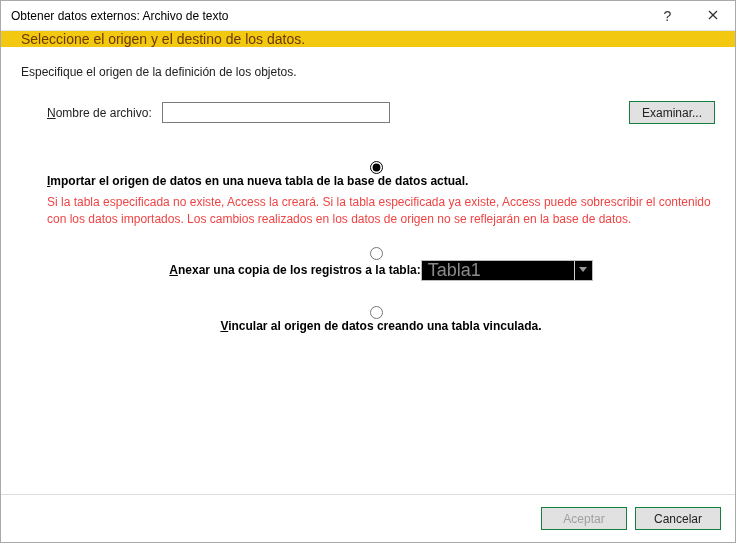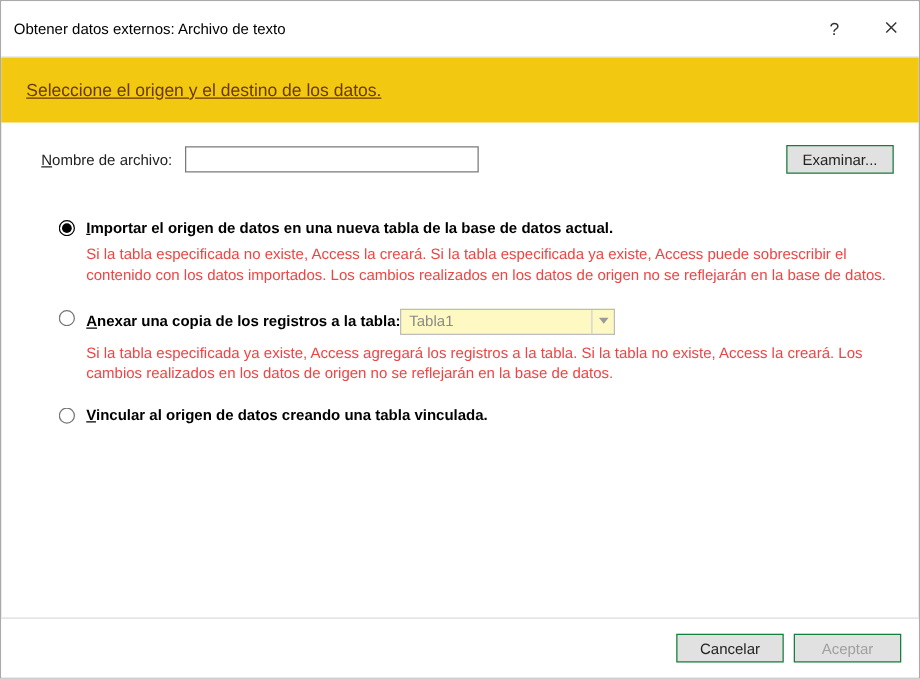--- a/index.html
+++ b/index.html
@@ -12,21 +12,21 @@
   }
   .window {
     width: 736px;
     height: 543px;
     border: 1px solid #aaa;
     background: #fff;
     display: flex;
     flex-direction: column;
   }
   .titlebar {
-    height: 45px;
+    height: 30px;
     background: #fff;
     display: flex;
     align-items: center;
     padding: 0 0 0 10px;
     border-bottom: 1px solid #e5e5e5;
   }
   .titlebar .title {
     flex: 1;
     font-size: 12px;
     color: #000;
@@ -35,40 +35,39 @@
     width: 45px;
     height: 30px;
     display: flex;
     align-items: center;
     justify-content: center;
     font-size: 14px;
     color: #333;
   }
   .banner {
     background: #f2c811;
-    padding: 18px 20px;
+    padding: 0 20px;
     color: #6a3900;
     font-size: 14px;
-    text-decoration: underline;
   }
   .content {
     flex: 1;
     padding: 18px 20px 10px 20px;
     overflow: auto;
   }
   .section-text {
     font-size: 12px;
     color: #222;
     margin-bottom: 22px;
   }
   .file-row {
     display: flex;
     align-items: center;
     gap: 10px;
-    margin-left: 12px;
+    margin-left: 26px;
     margin-bottom: 36px;
   }
   .file-row label {
     font-size: 12px;
     color: #222;
   }
   .file-row label .ul { text-decoration: underline; }
   .file-input {
     flex: 1;
     height: 21px;
@@ -89,22 +88,23 @@
     color: #222;
     cursor: pointer;
   }
   .btn:disabled {
     color: #a0a0a0;
     cursor: default;
   }
   .option-group { margin-left: 26px; }
   .option {
     display: flex;
-    align-items: flex-start;
+    align-items: center;
     margin-bottom: 18px;
+    flex-direction: column;
   }
   .radio-col {
     width: 22px;
     display: flex;
     justify-content: flex-start;
     padding-top: 1px;
   }
   .radio-col input[type=radio] {
     margin: 0;
     width: 13px;
@@ -126,25 +126,25 @@
   .append-row {
     display: flex;
     align-items: center;
     margin-bottom: 6px;
   }
   .combo {
     position: relative;
     width: 172px;
     height: 21px;
     border: 1px solid #bcbcbc;
-    background: #fef9c3;
+    background: #000000;
     display: flex;
     align-items: center;
     color: #8a8a8a;
-    font-size: 12px;
+    font-size: 18px;
   }
   .combo .combo-text {
     flex: 1;
     padding: 0 6px;
     overflow: hidden;
     white-space: nowrap;
   }
   .combo .combo-btn {
     width: 18px;
     height: 100%;
@@ -185,20 +185,21 @@
       </span>
     </div>
   </div>
 
   <div class="banner">
     <span>Seleccione el origen y el destino de los datos.</span>
   </div>
 
   <div class="content">
 
+    <div class="section-text">Especifique el origen de la definición de los objetos.</div>
 
     <div class="file-row">
       <label><span class="ul">N</span><span>ombre de archivo:</span></label>
       <input class="file-input" type="text" value="" style="">
       <div style="flex:1"></div>
       <button class="btn">Examinar...</button>
     </div>
 
 
     <div class="option-group">
@@ -224,34 +225,33 @@
               <div class="combo-text">Tabla1</div>
               <div class="combo-btn">
                 <span>
                   <svg width="8" height="6" viewBox="0 0 8 6">
                       <path d="M0 0 L4 5 L8 0 Z" fill="#9a9a9a"></path>
                     </svg>
                 </span>
               </div>
             </div>
           </div>
-          <div class="opt-desc">Si la tabla especificada ya existe, Access agregará los registros a la tabla. Si la tabla no existe, Access la creará. Los cambios realizados en los datos de origen no se reflejarán en la base de datos.</div>
         </div>
       </div>
 
       <div class="option">
         <div class="radio-col">
           <input type="radio" name="storage" style="">
         </div>
         <div class="opt-body">
           <div class="opt-title"><span class="ul">V</span><span>incular al origen de datos creando una tabla vinculada.</span></div>
         </div>
       </div>
 
     </div>
   </div>
 
   <div class="footer">
+    <button class="btn" disabled="">Aceptar</button>
     <button class="btn">Cancelar</button>
-    <button class="btn" disabled="">Aceptar</button>
   </div>
 
 </div>
 
 </body></html>

